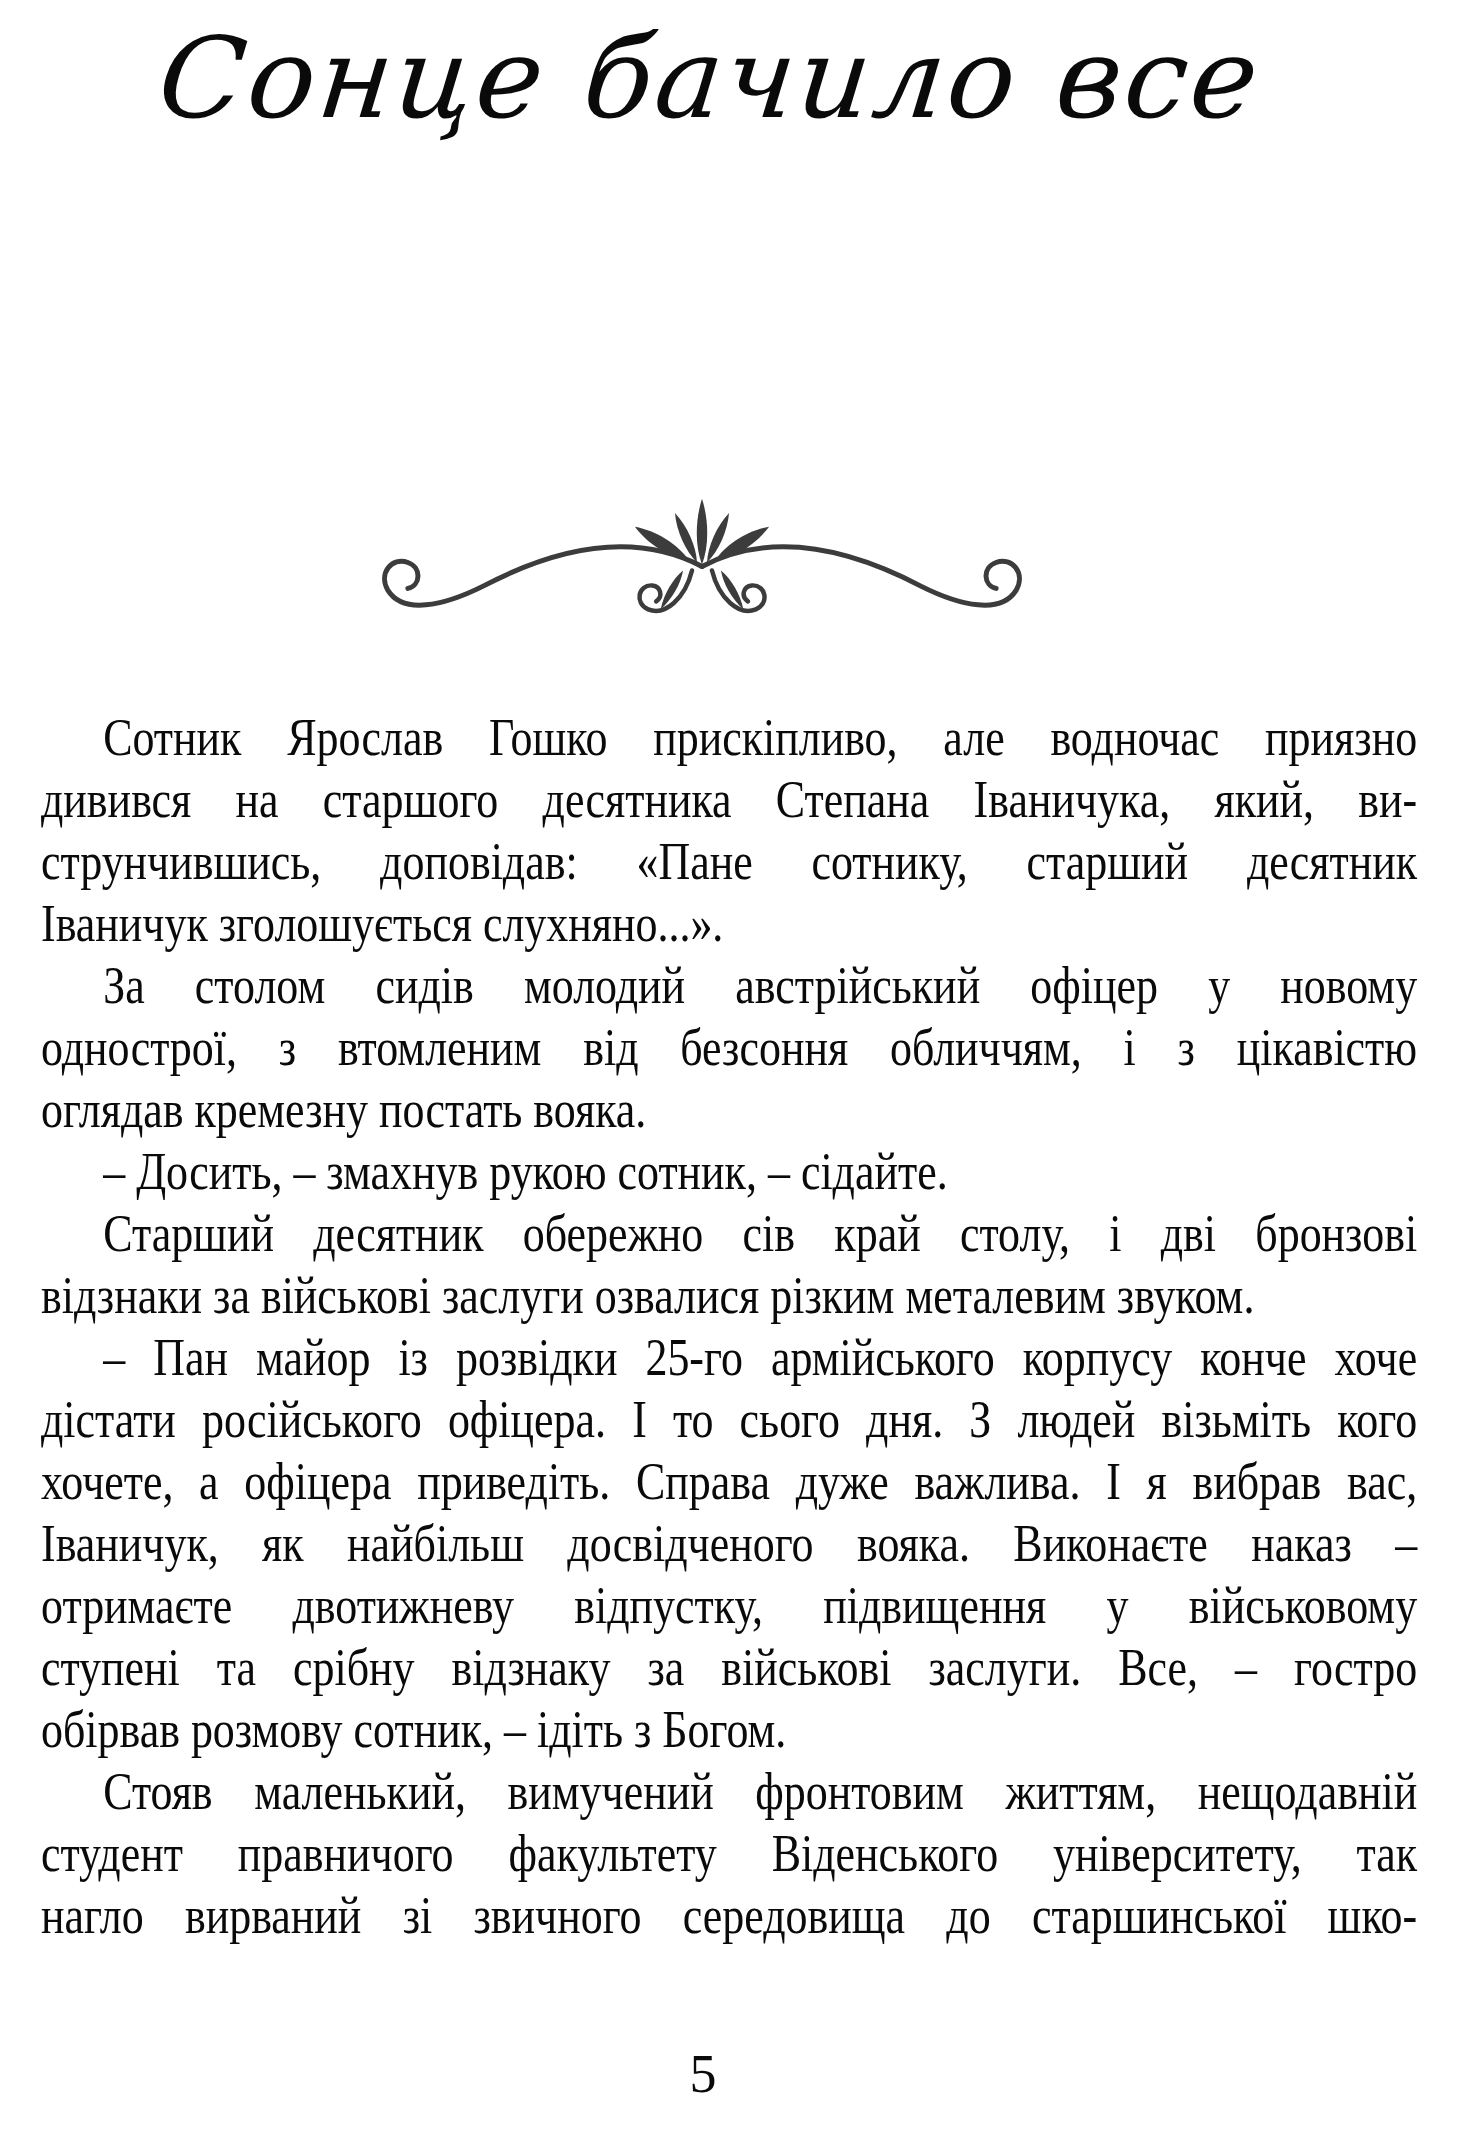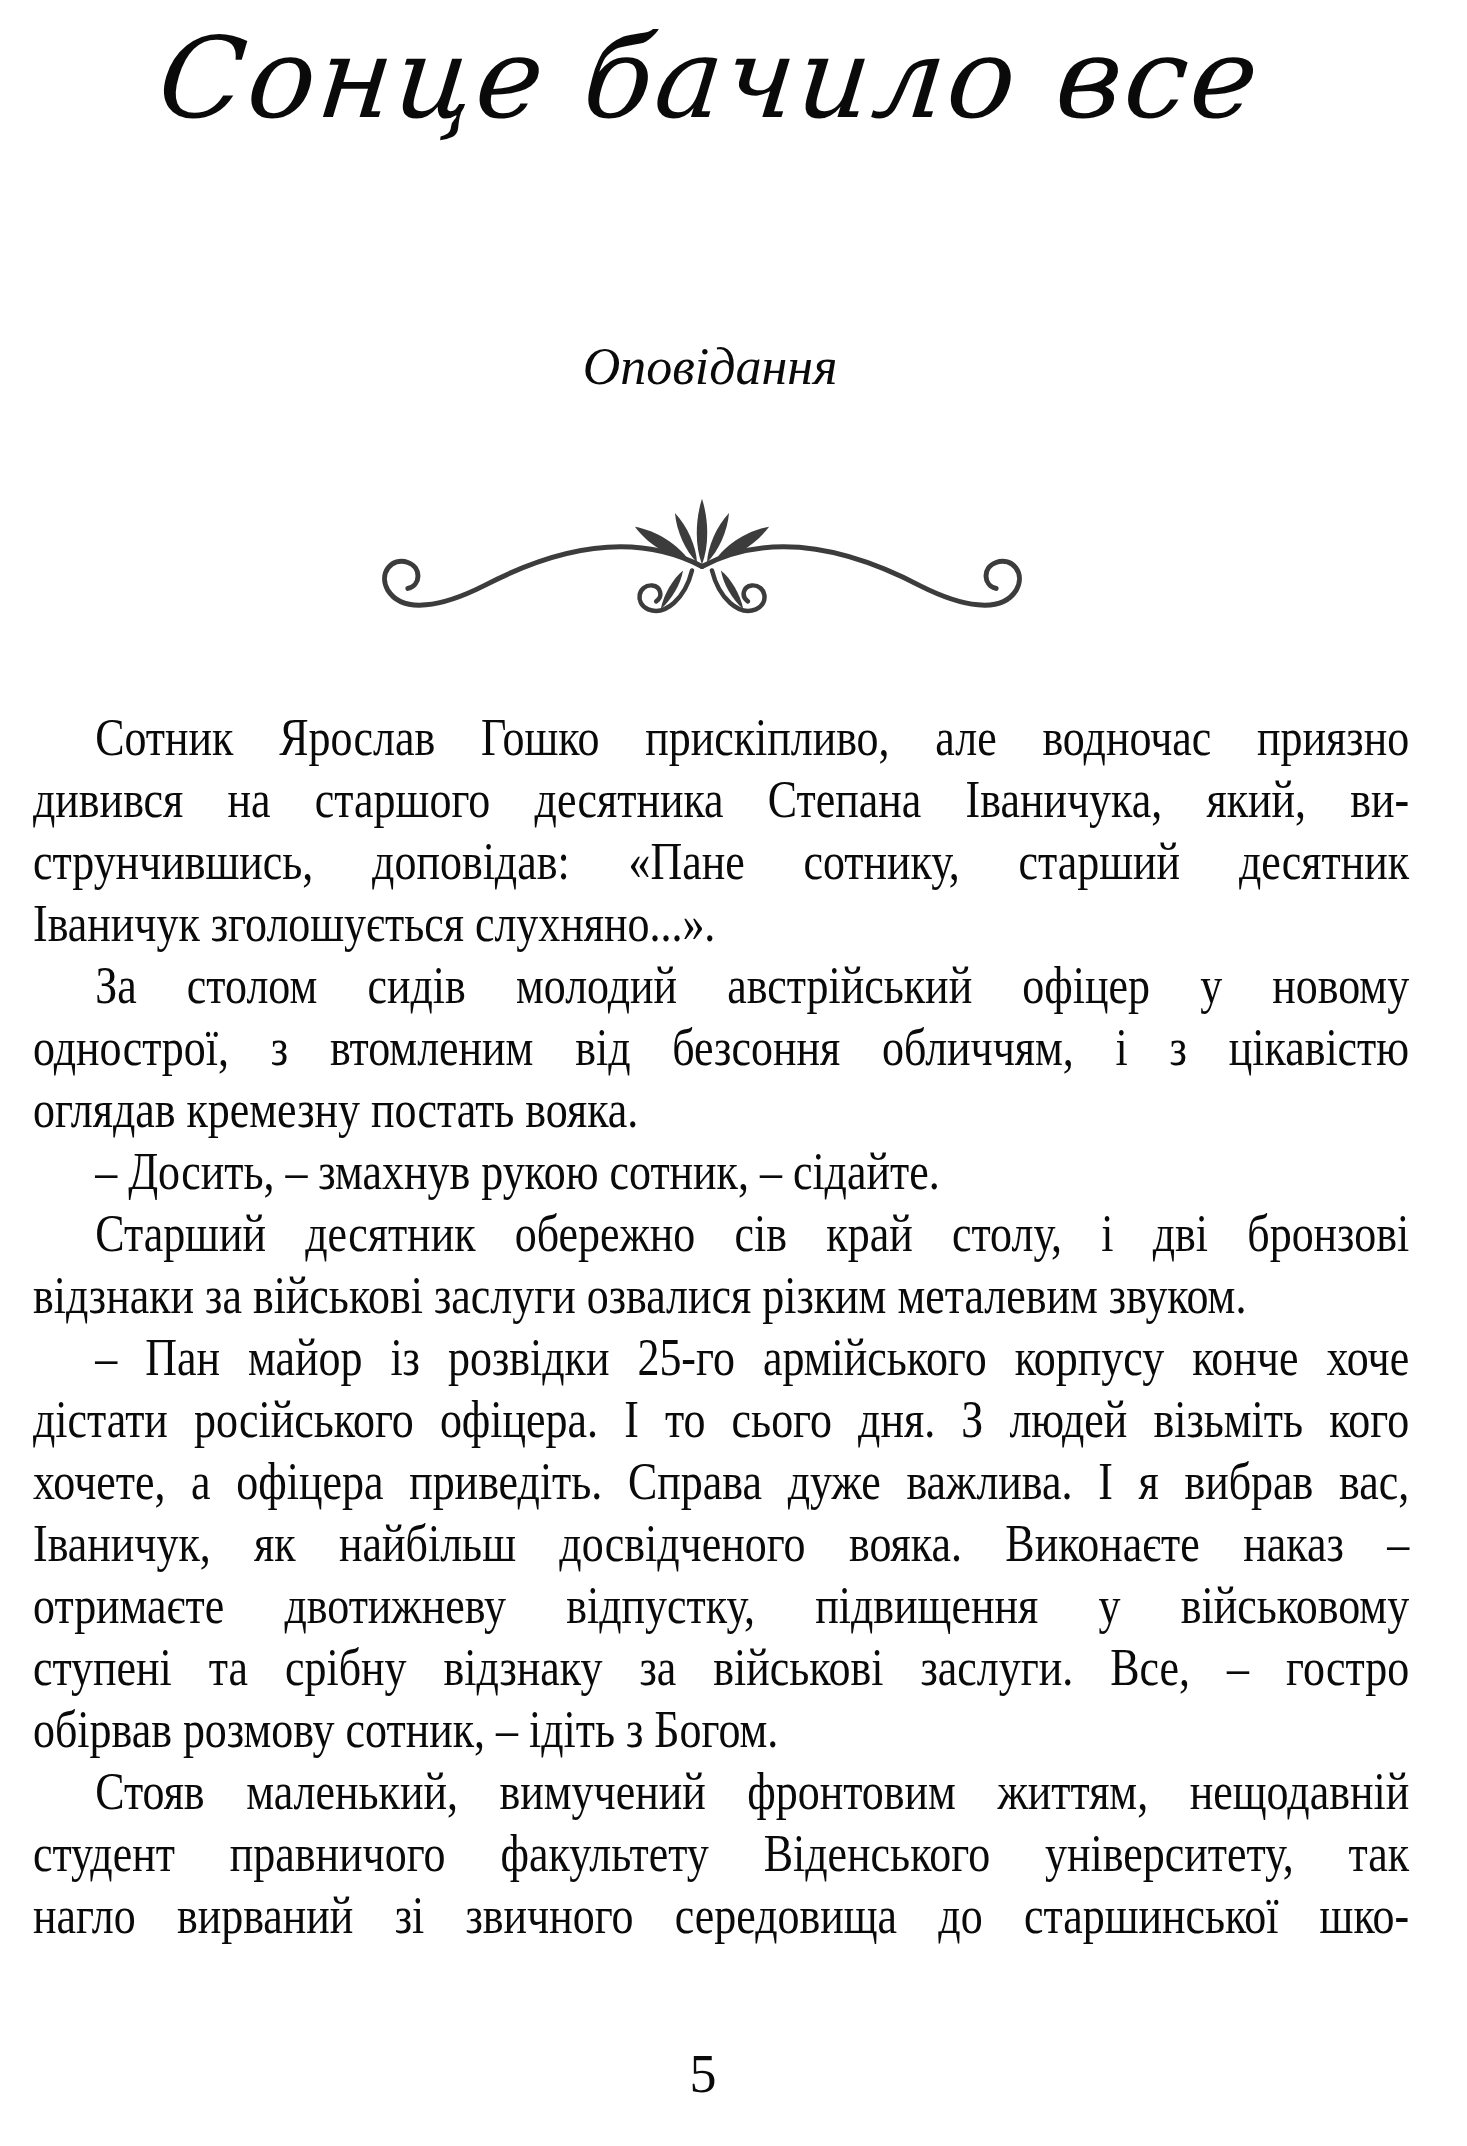--- a/index.html
+++ b/index.html
@@ -35,21 +35,21 @@
     font-style:italic;
     font-size:52px;
     line-height:1.2;
   }
   .ornament{
     position:absolute;top:474px;left:368px;
     width:668px;height:166px;
   }
   .ornament svg{display:block;width:100%;height:100%;color:var(--ornament);}
   .body{
-    position:absolute;top:706px;left:33px;
+    position:absolute;top:706px;left:41px;
     width:1376px;height:1256px;
   }
   .body-inner{
     width:1660px;
     transform:scaleX(0.829);
     transform-origin:0 0;
     font-family:"Liberation Serif",serif;
     font-size:53px;
   }
   .paragraph{margin:0;padding:0;}
@@ -70,21 +70,20 @@
     line-height:1.2;
   }
 </style>
 </head>
 <body>
 
 <div class="page">
 
   <h1 class="title">Сонце бачило все</h1>
 
-  <div class="subtitle">Оповідання</div>
 
   <div class="ornament">
     <svg viewBox="0 0 670 165" aria-hidden="true">
       <g stroke="currentColor" fill="none" stroke-linecap="round">
 
         <path d="M 335 92 C 270 58, 195 70, 115 112 C 75 132, 35 140, 20 116 C 10 99, 24 82, 40 88 C 54 93, 53 111, 40 114" stroke-width="5"></path>
 
         <path d="M 335 92 C 400 58, 475 70, 555 112 C 595 132, 635 140, 650 116 C 660 99, 646 82, 630 88 C 616 93, 617 111, 630 114" stroke-width="5"></path>
 
         <path d="M 325 96 C 318 124, 298 142, 281 135 C 267 129, 271 110, 285 111 C 294 112, 296 122, 289 127" stroke-width="4.5"></path>

